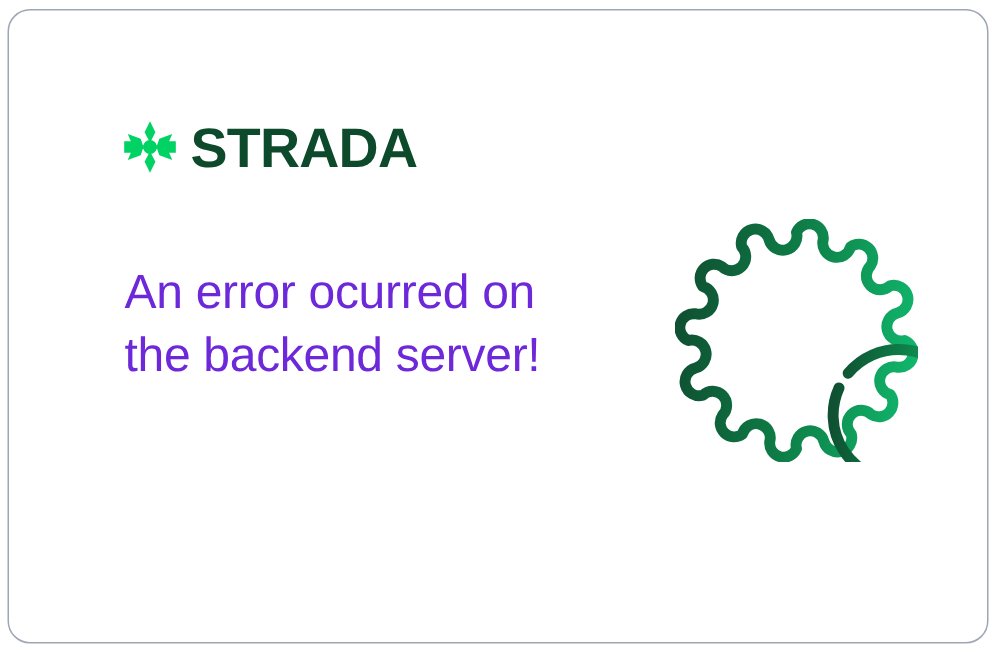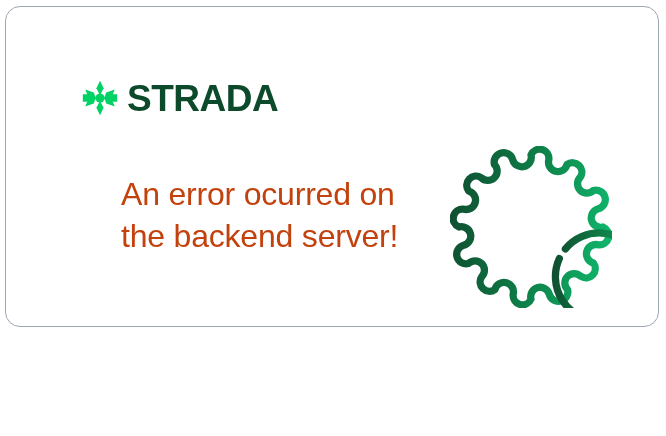--- a/index.html
+++ b/index.html
@@ -13,21 +13,21 @@
     font-family: "Liberation Sans", sans-serif;
     -webkit-font-smoothing: antialiased;
   }
 
   
   #error-card {
     position: absolute;
     left: 5px;
     top: 6px;
     width: 654px;
-    height: 321px;
+    height: 423px;
     box-sizing: border-box;
     background: #ffffff;
     border: 1px solid #9ea6b4;
     border-radius: 15px;
     overflow: hidden;
   }
 
   
   #brand-logo {
     position: absolute;
@@ -57,22 +57,21 @@
   
   #error-message {
     position: absolute;
     left: 77px;
     top: 166px;
     width: 290px;
     font-size: 32px;
     font-weight: 500;
     line-height: 42px;
     letter-spacing: -0.2px;
-    color: #c2410c;
-    margin-left: 38px;
+    color: #6d28d9;
   }
 
   
   #gear-illustration {
     position: absolute;
     left: 444px;
     top: 139px;
     width: 162px;
     height: 162px;
   }

